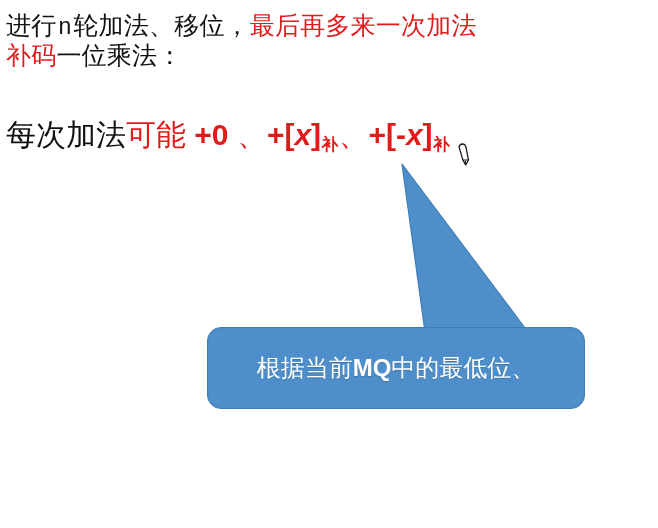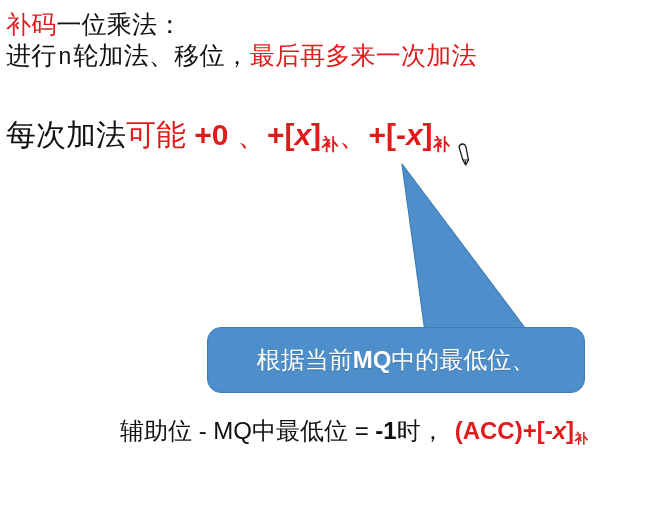--- a/index.html
+++ b/index.html
@@ -96,21 +96,21 @@
     top: 160px;
     width: 145px;
     height: 175px;
     overflow: visible;
   }
   .callout-body {
     position: absolute;
     left: 207px;
     top: 327px;
     width: 378px;
-    height: 66px;
+    height: 82px;
     background: #4E8FCB;
     border: 1.3px solid #3C7BB4;
     border-radius: 14px;
     box-sizing: border-box;
     display: flex;
     flex-direction: column;
     align-items: center;
     justify-content: center;
     z-index: 3;
   }
@@ -150,25 +150,25 @@
     padding-left: 10px;
   }
   .rule-line .res .ital { font-style: italic; }
 </style>
 </head>
 <body>
 
 <div class="slide">
 
   <div class="heading-block">
+    <div class="line l2">
+      <span class="black">进行</span><span class="nchar black">n</span><span class="black">轮加法、移位，</span><span class="red">最后再多来一次加法</span>
+    </div>
     <div class="line l1">
       <span class="red">补码</span><span class="black">一位乘法：</span>
-    </div>
-    <div class="line l2">
-      <span class="black">进行</span><span class="nchar black">n</span><span class="black">轮加法、移位，</span><span class="red">最后再多来一次加法</span>
     </div>
   </div>
 
   <div class="addline">
     <span class="black">每次加法</span><span class="red">可能</span><span class="mathred">&nbsp;<span>+0</span></span><span class="red">&nbsp;<span>、</span></span><span class="mathred"><span>+[</span><span class="ital">x</span><span>]</span><sub class="bu">补</sub></span><span class="red">、</span><span class="mathred"><span>+[-</span><span class="ital">x</span><span>]</span><sub class="bu">补</sub></span>
   </div>
 
   <svg class="pen-cursor" viewBox="0 0 30 30">
     <g transform="rotate(-38 15 15)">
       <path d="M12.5 5.2 C14.2 4.2 16.0 4.2 17.3 5.4 C18.6 6.7 18.6 8.4 17.6 10.0 L11.9 21.4 L6.6 23.6 L7.4 18.0 Z" fill="#ffffff" stroke="#1a1a1a" stroke-width="1.3" stroke-linejoin="round"></path>
@@ -179,18 +179,15 @@
 
   <svg class="callout-tail" viewBox="0 0 145 175">
     <polygon points="7,4 133,172 30,172" fill="#4E8FCB" stroke="#3C7BB4" stroke-width="1.2" stroke-linejoin="round"></polygon>
   </svg>
 
   <div class="callout-body">
     <div class="callout-line"><span>根据当前</span><span class="mq">MQ</span><span>中的最低位、</span></div>
   </div>
 
   <div class="rules">
-    <div class="rule-line">
-      <span>辅助位 - MQ中最低位 = </span><span class="mono-part">-1</span><span>时，</span><span class="res"><span>(ACC)+[-</span><span class="ital">x</span><span>]</span><sub class="bu">补</sub></span>
-    </div>
   </div>
 
 </div>
 
 </body></html>

